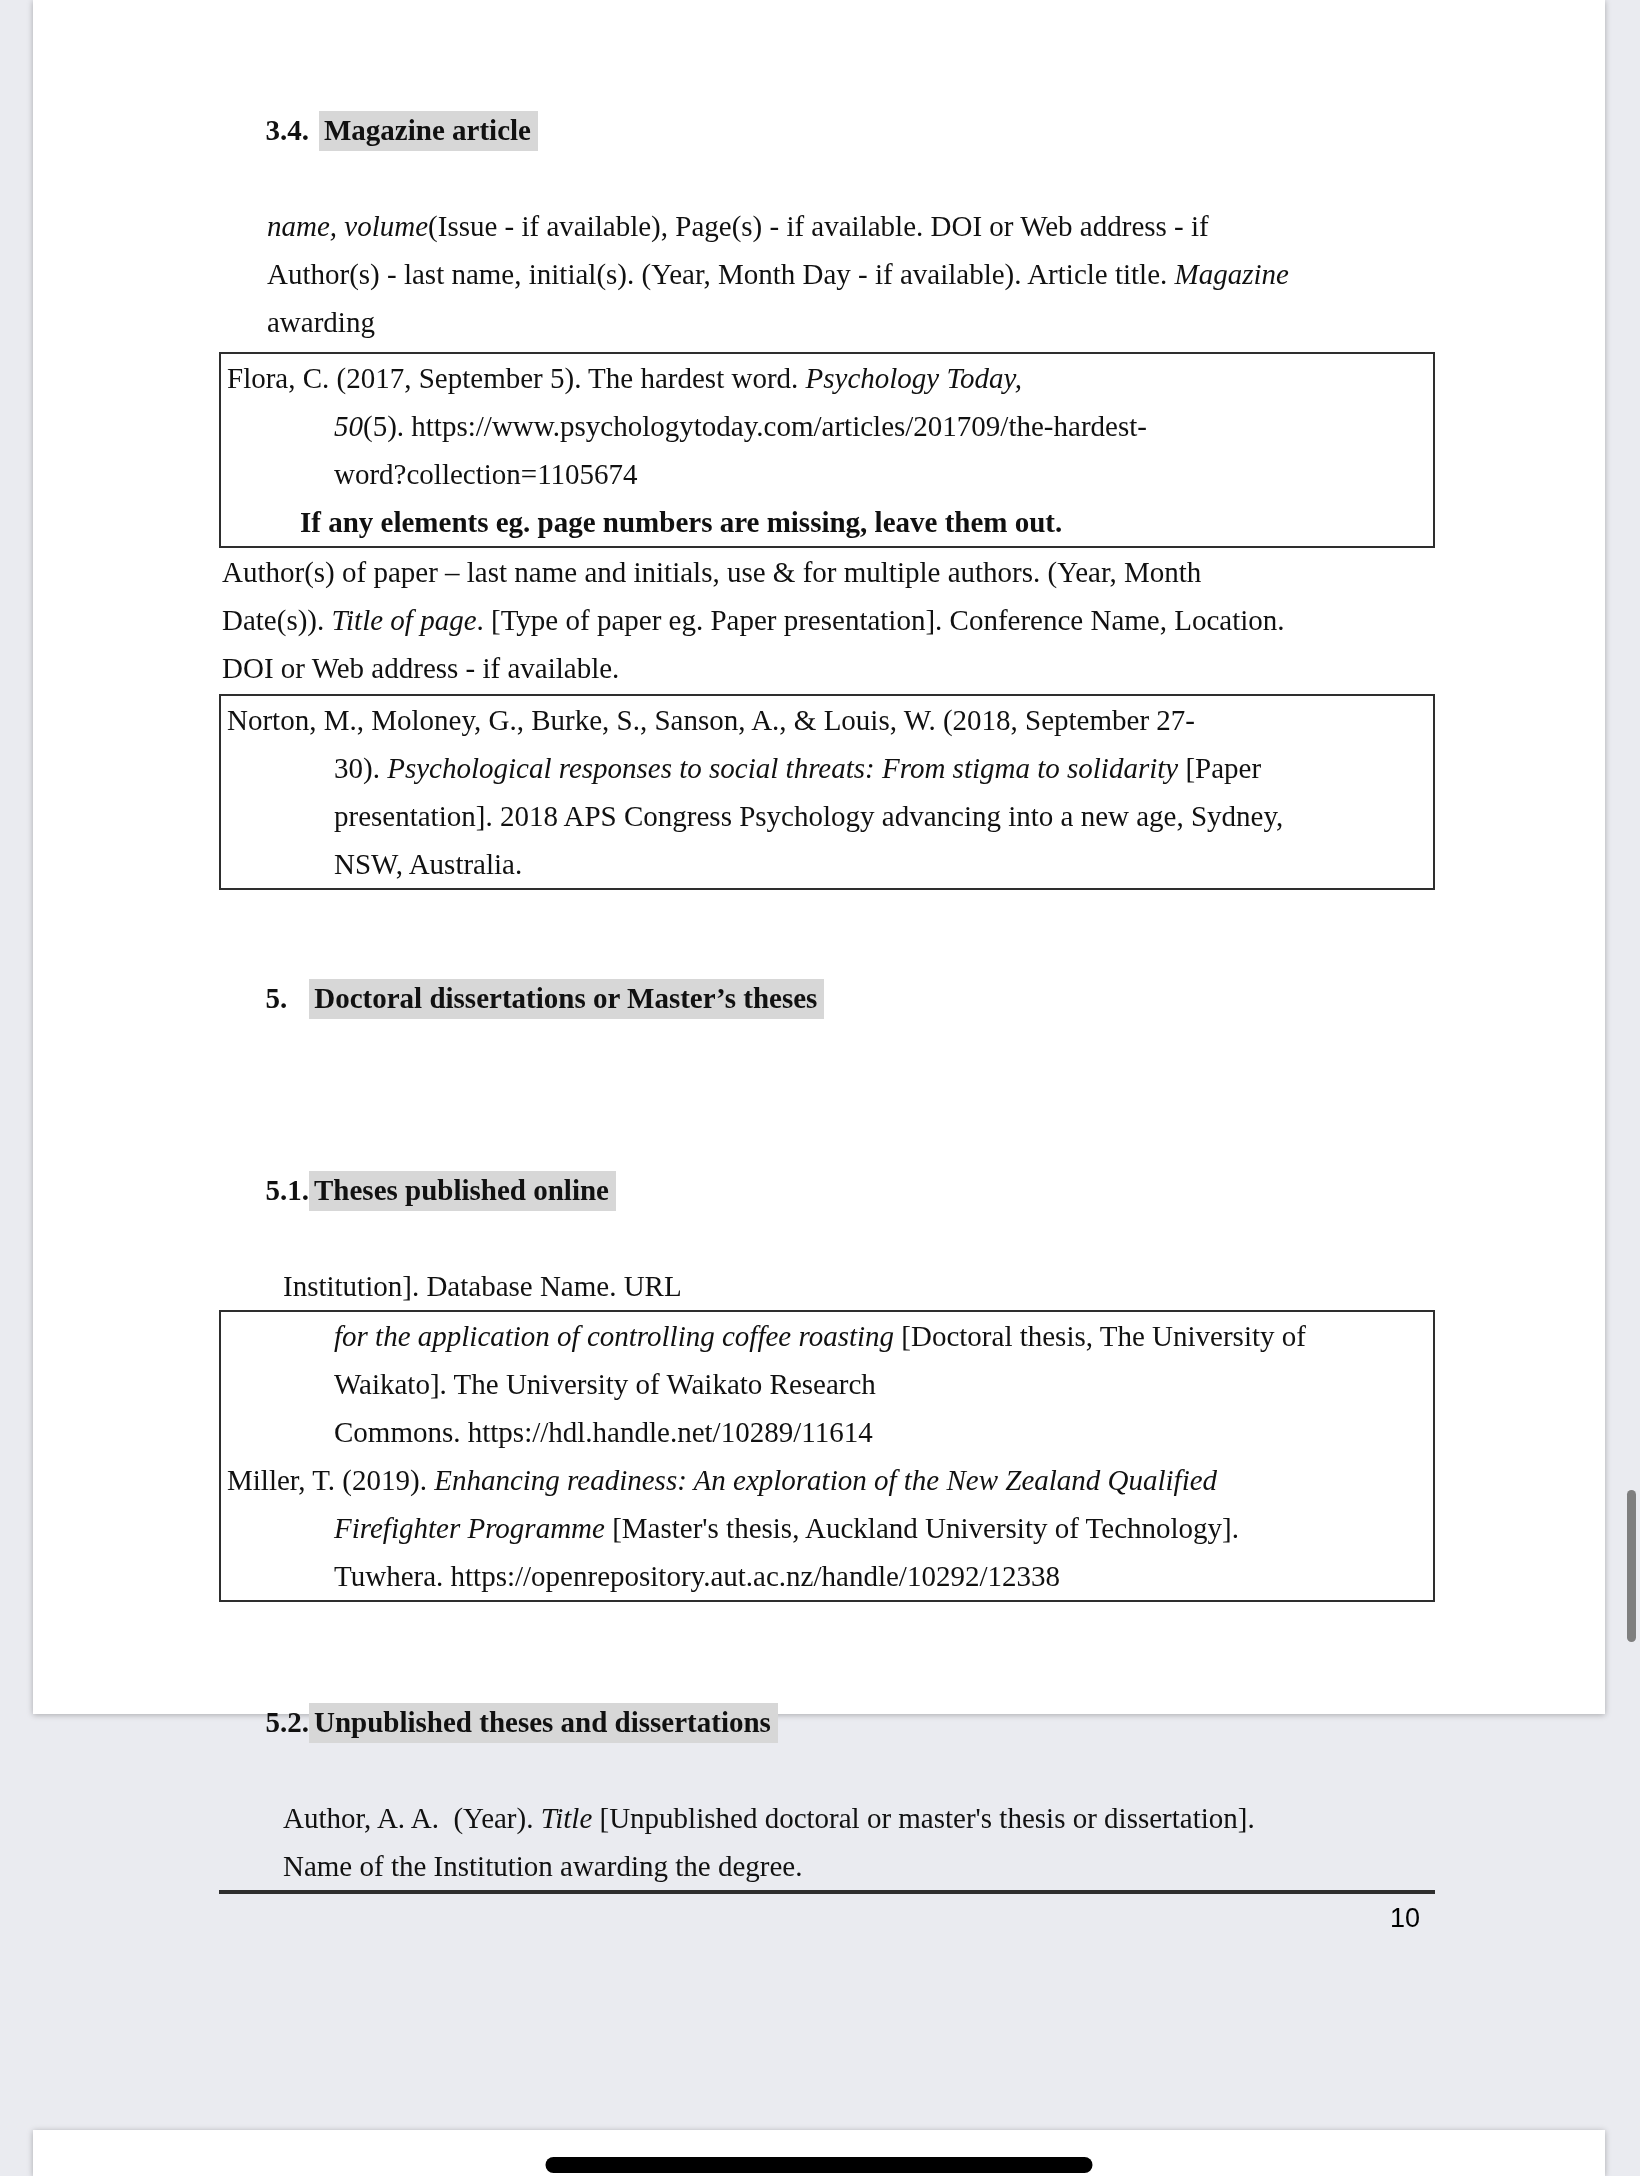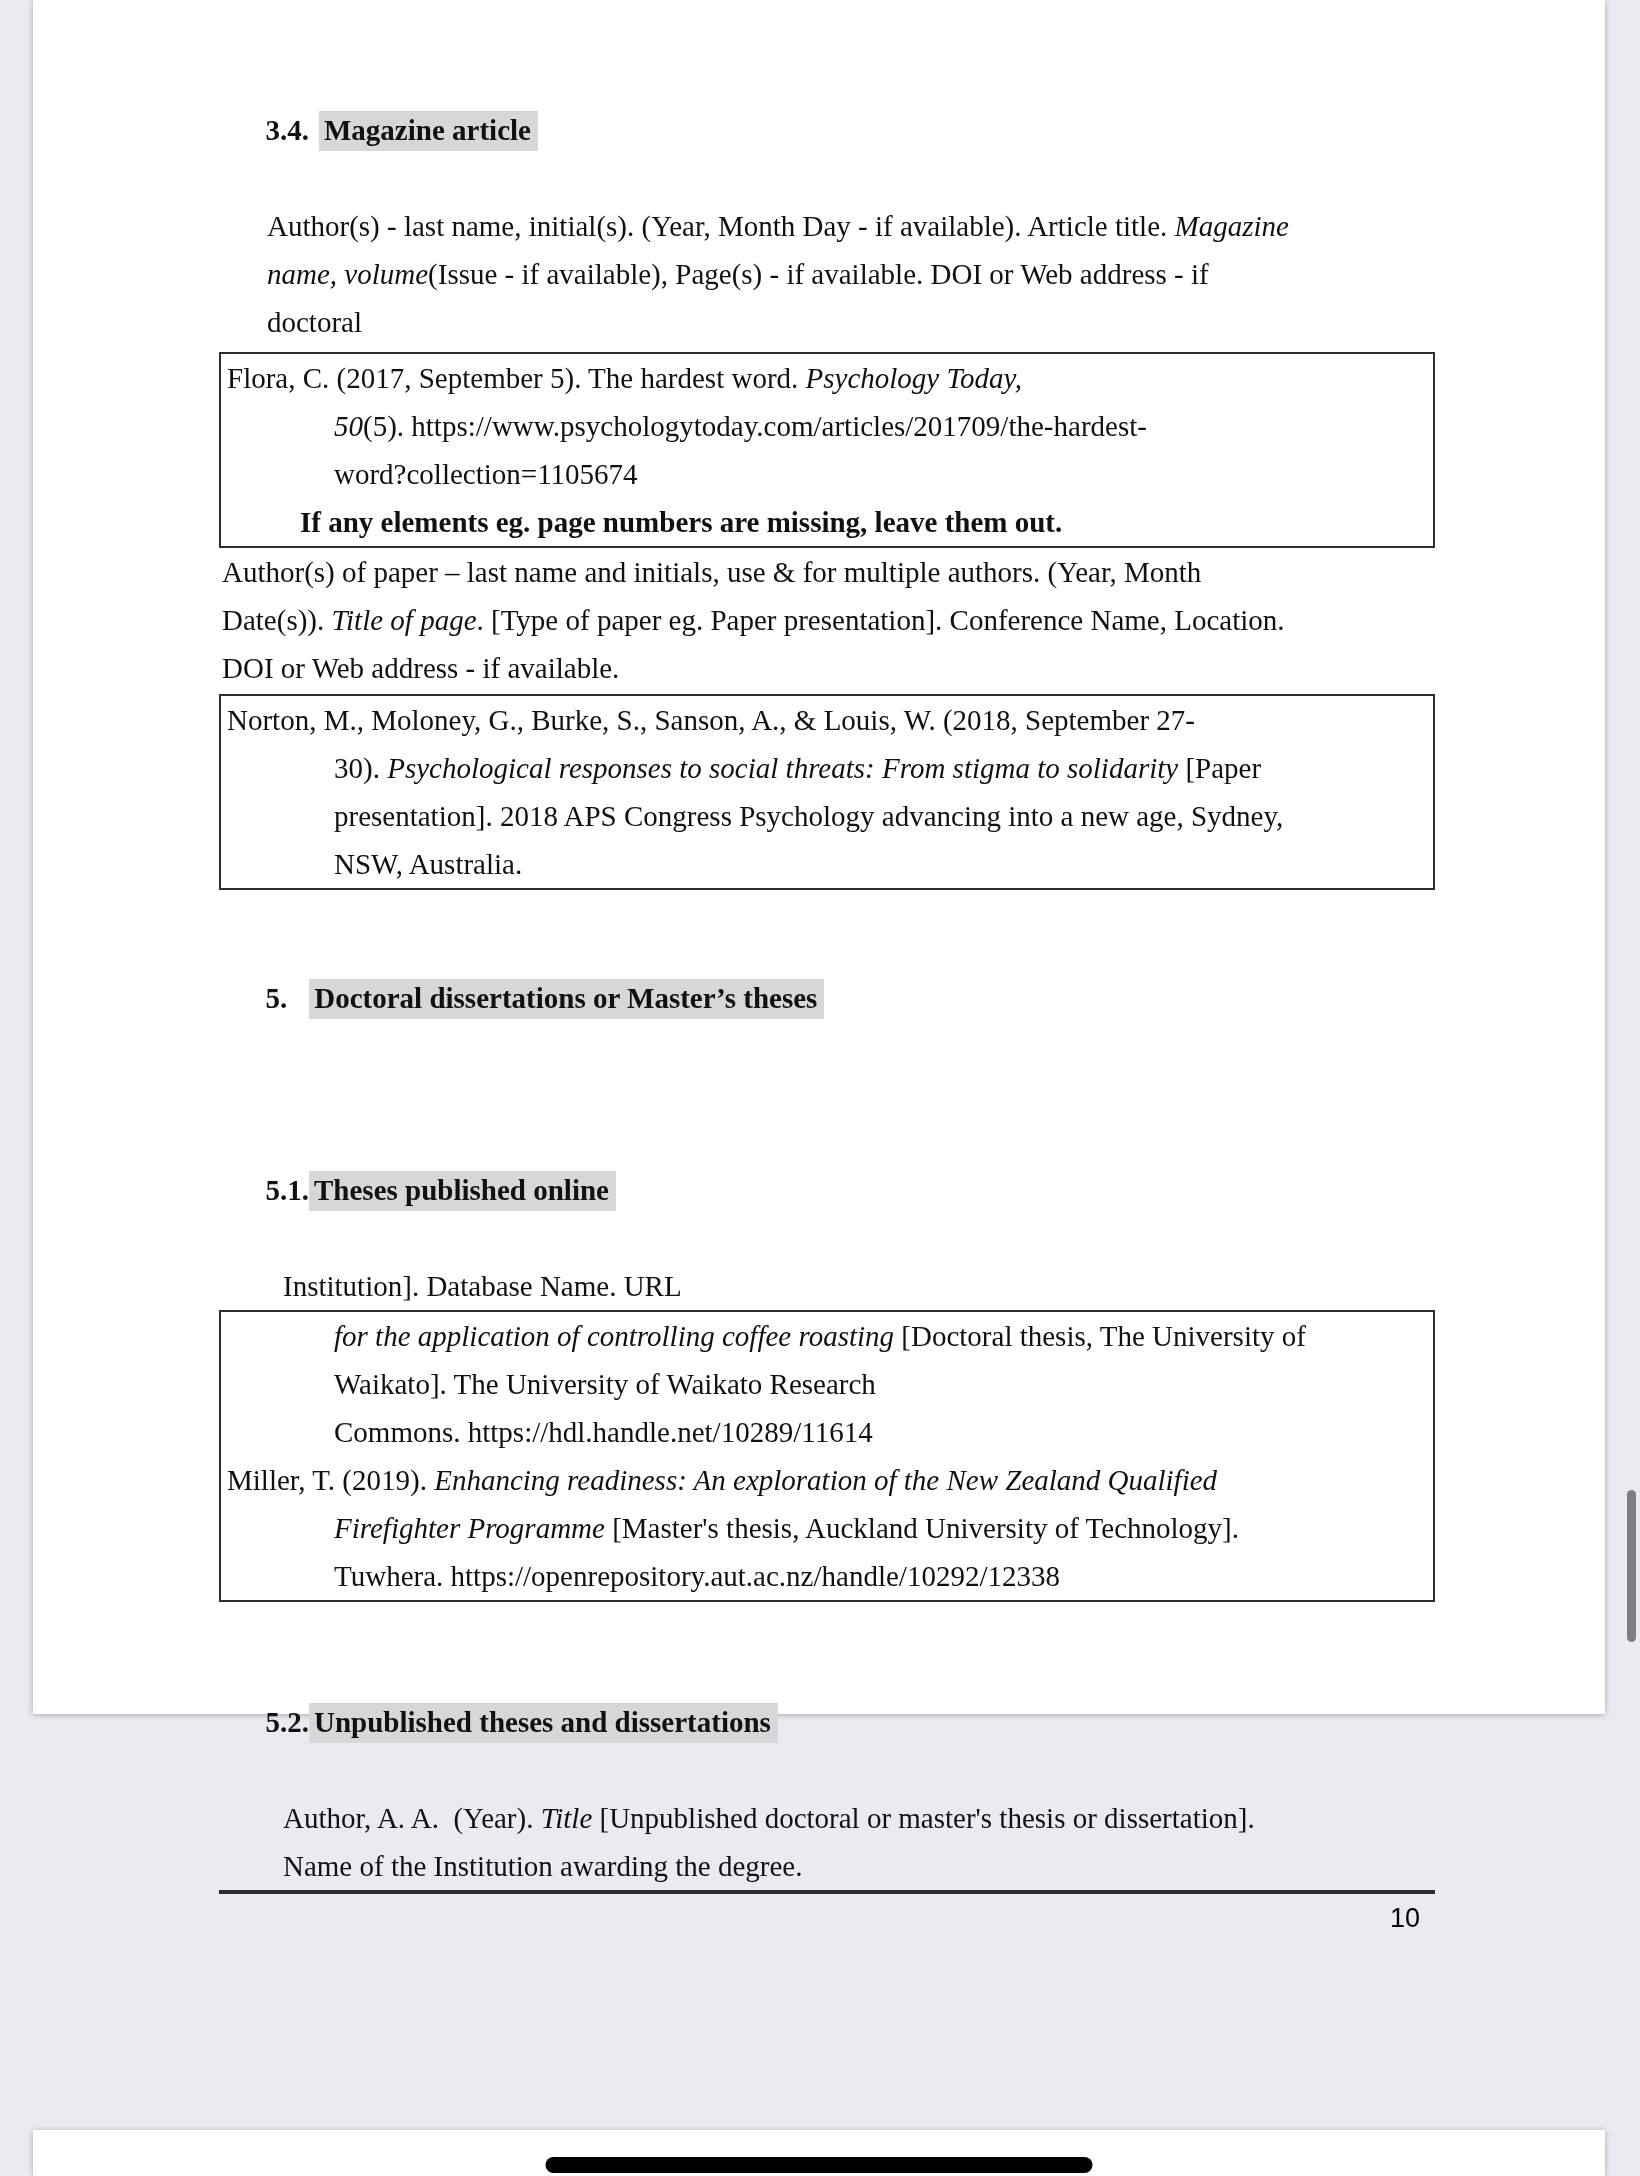--- a/index.html
+++ b/index.html
@@ -66,23 +66,23 @@
 </style>
 </head>
 <body>
 
 <div class="page page1">
   <div class="content">
 
     <div class="heading h34">
       <span class="hnum">3.4.</span><span class="hlabel">Magazine article</span>
     </div>
+    <div class="pline indent34"><span class="it">name, volume</span><span>(Issue - if available), Page(s) - if available. DOI or Web address - if</span></div>
     <div class="pline indent34"><span>Author(s) - last name, initial(s). (Year, Month Day - if available). Article title. </span><span class="it">Magazine</span></div>
-    <div class="pline indent34"><span class="it">name, volume</span><span>(Issue - if available), Page(s) - if available. DOI or Web address - if</span></div>
-    <div class="pline indent34"><span>doctoral</span></div>
+    <div class="pline indent34"><span>awarding</span></div>
 
     <div class="refbox">
       <div class="pline first"><span>Flora, C. (2017, September 5). The hardest word. </span><span class="it">Psychology Today,</span></div>
       <div class="pline hang"><span class="it">50</span><span>(5). https://www.psychologytoday.com/articles/201709/the-hardest-</span></div>
       <div class="pline hang"><span>word?collection=1105674</span></div>
       <div class="pline note"><span class="bd">If any elements eg. page numbers are missing, leave them out.</span></div>
     </div>
 
     <div class="pline"><span>Author(s) of paper – last name and initials, use &amp; for multiple authors. (Year, Month</span></div>
     <div class="pline"><span>Date(s)). </span><span class="it">Title of page</span><span>. [Type of paper eg. Paper presentation]. Conference Name, Location.</span></div>

